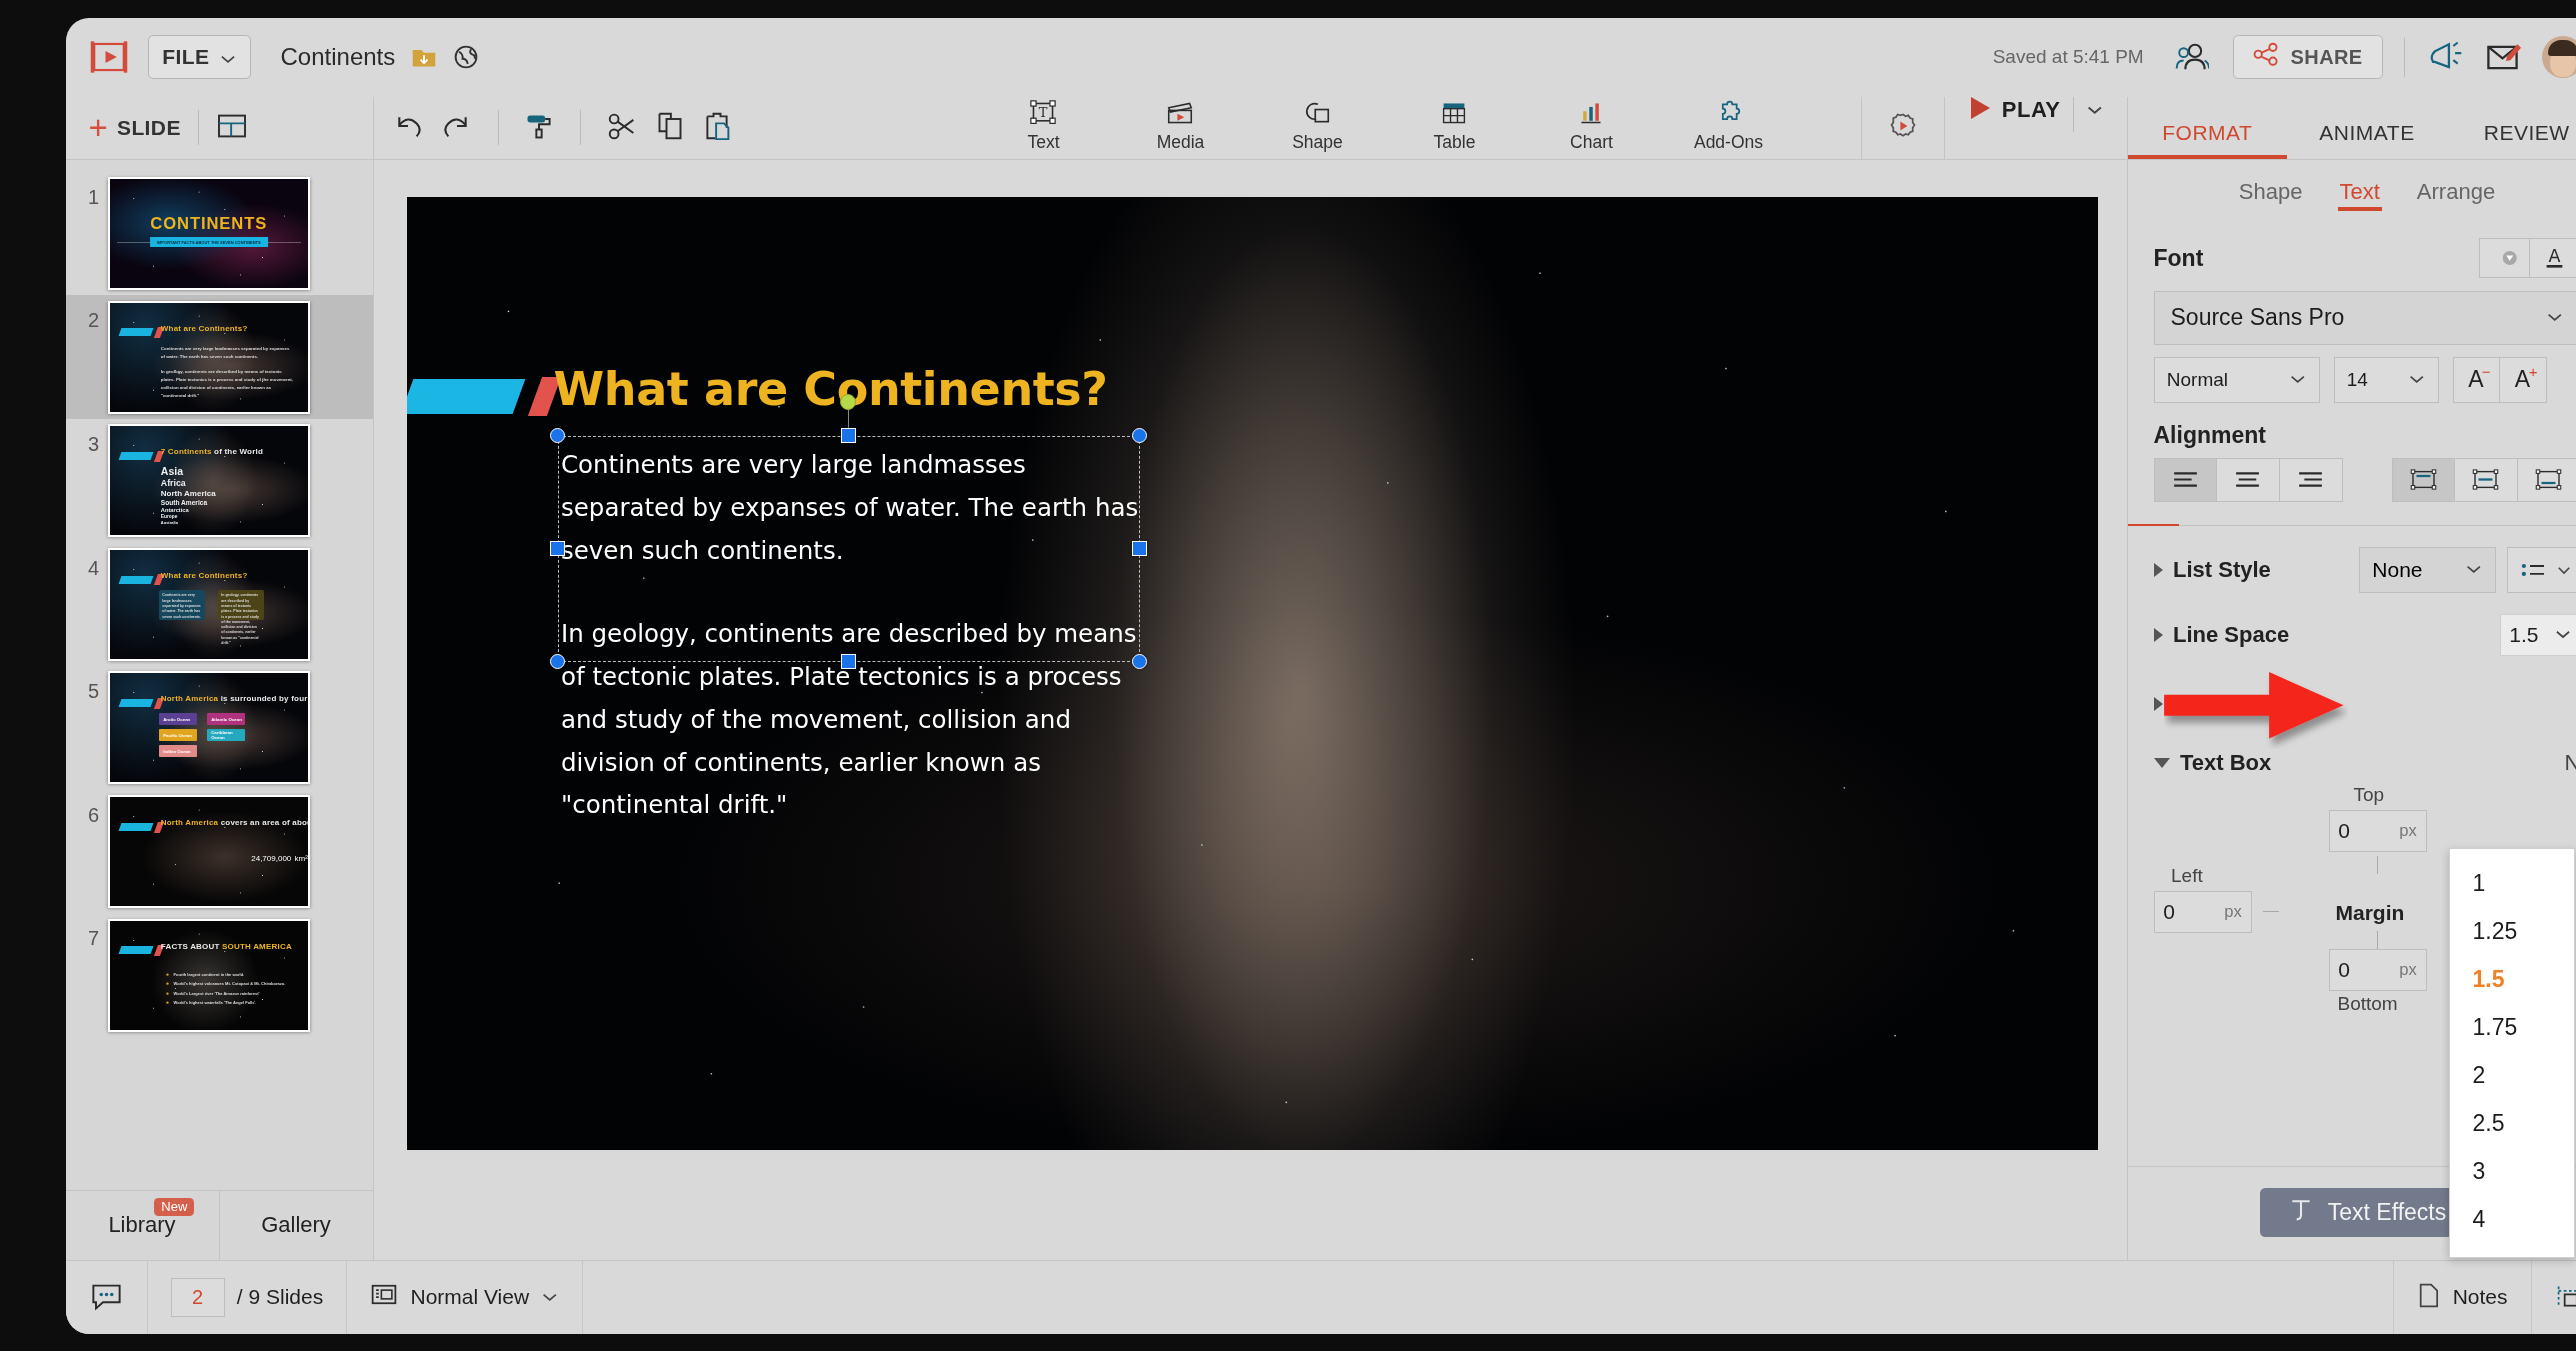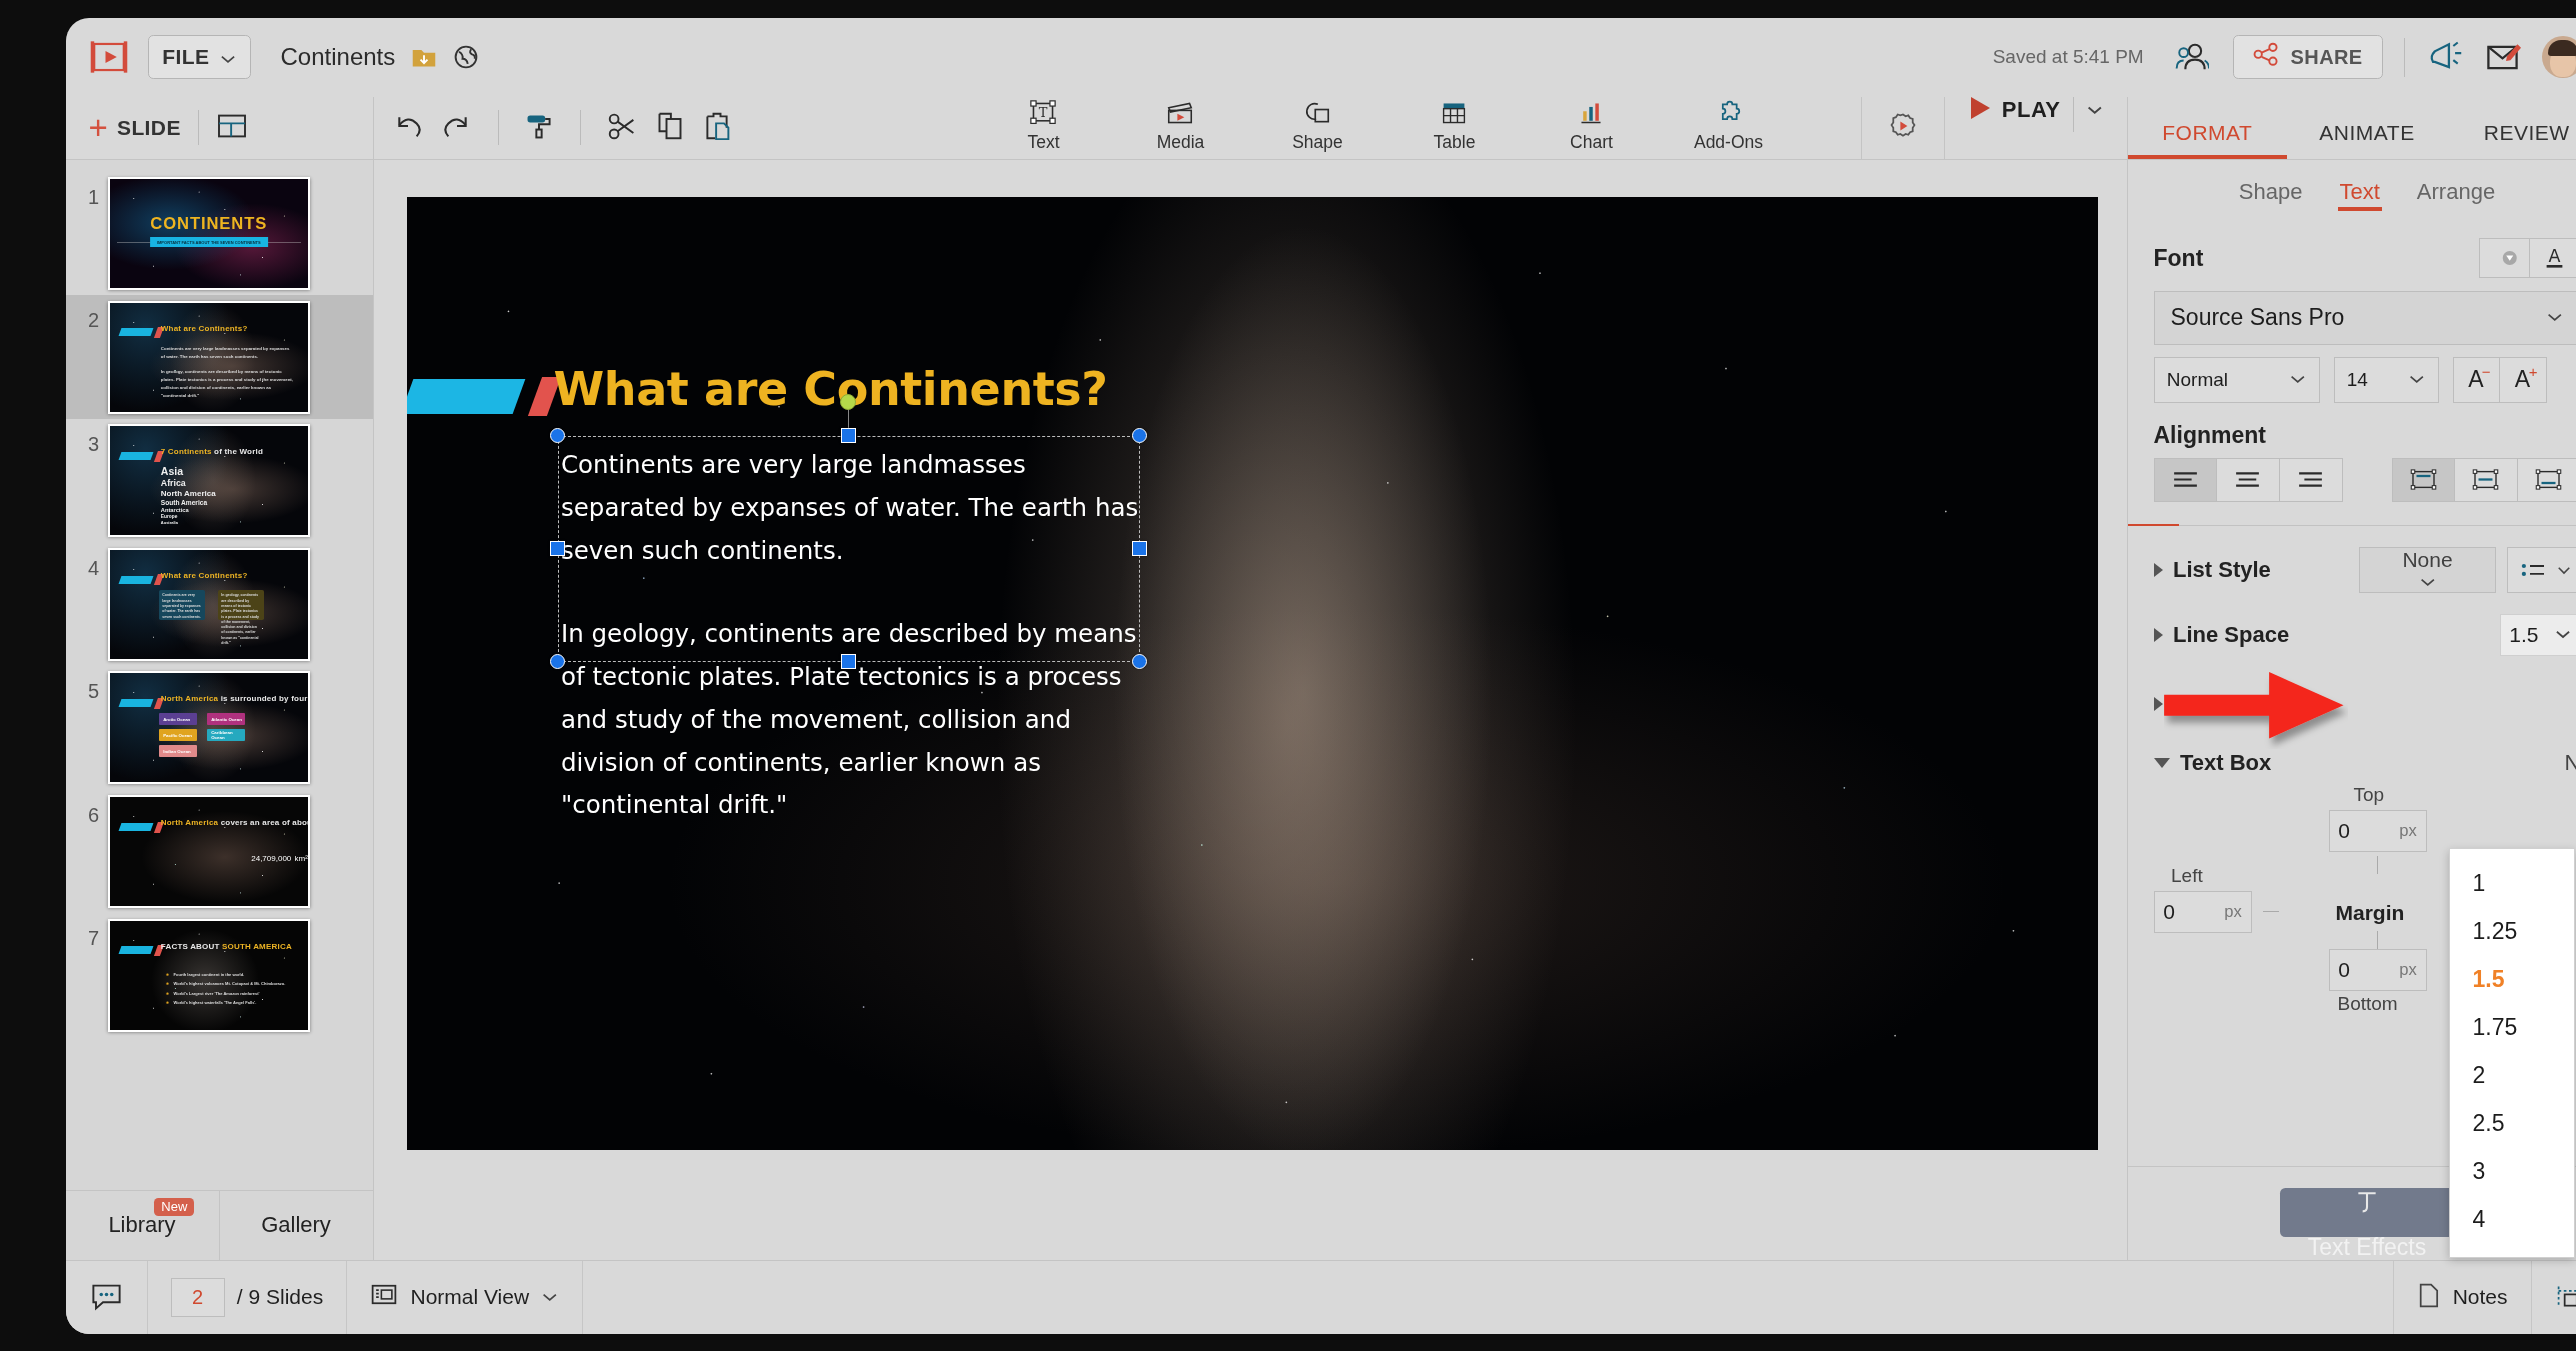--- a/index.html
+++ b/index.html
@@ -433,21 +433,21 @@
                 border-top: 10.5px solid #555; border-bottom: none; }
   .prop-label { font-size: 22px; font-weight: bold; color: #222; flex: 0 0 auto; }
   .prop-spacer { flex: 1 1 auto; }
   .list-btn {
     width: 74px; height: 46px; border: 0.9px solid #bdbdbd; background: #dcdcdc;
     display: flex; align-items: center; justify-content: center; gap: 5.3px;
   }
   .ls-sel {
     width: 137px; height: 46px; border: 0.9px solid #bdbdbd; background: #d4d4d4;
     display: flex; align-items: center; justify-content: space-between;
-    padding: 0 12.3px; font-size: 21px; color: #404040; flex-direction: column;
+    padding: 0 12.3px; font-size: 21px; color: #000000;
   }
   .lsp-sel {
     width: 81px; height: 42px; background: #ececec; border: 0.9px solid #cfcfcf;
     display: flex; align-items: center; justify-content: space-between;
     padding: 0 8.8px; font-size: 21px; color: #1d1d1d;
     position: relative; z-index: 6;
   }
   .arrow-ann { position: absolute; left: 2226px; top: 631px; z-index: 8; }
   .dropdown {
     position: absolute; right: 32px; top: 688px;
@@ -473,21 +473,20 @@
   .m-tick { position: absolute; background: #aaa; }
   .fmt-footer {
     margin-top: auto; border-top: 0.9px solid #c4c4c4;
     padding: 21px 0 23px; display: flex; justify-content: center;
   }
   .tfx-btn {
     background: #727a8c; color: #f2f2f2;
     border-radius: 5.3px; height: 49px; padding: 0 28px;
     display: flex; align-items: center; gap: 14px;
     font-size: 23px;
-    flex-direction: column;
   }
 
   
   .statusbar {
     height: 74px; flex: 0 0 74px;
     background: #d9d9d9; border-top: 0.9px solid #c4c4c4;
     display: flex; align-items: stretch;
   }
   .sb-cell {
     display: flex; align-items: center; padding: 0 23px; gap: 12.3px;

